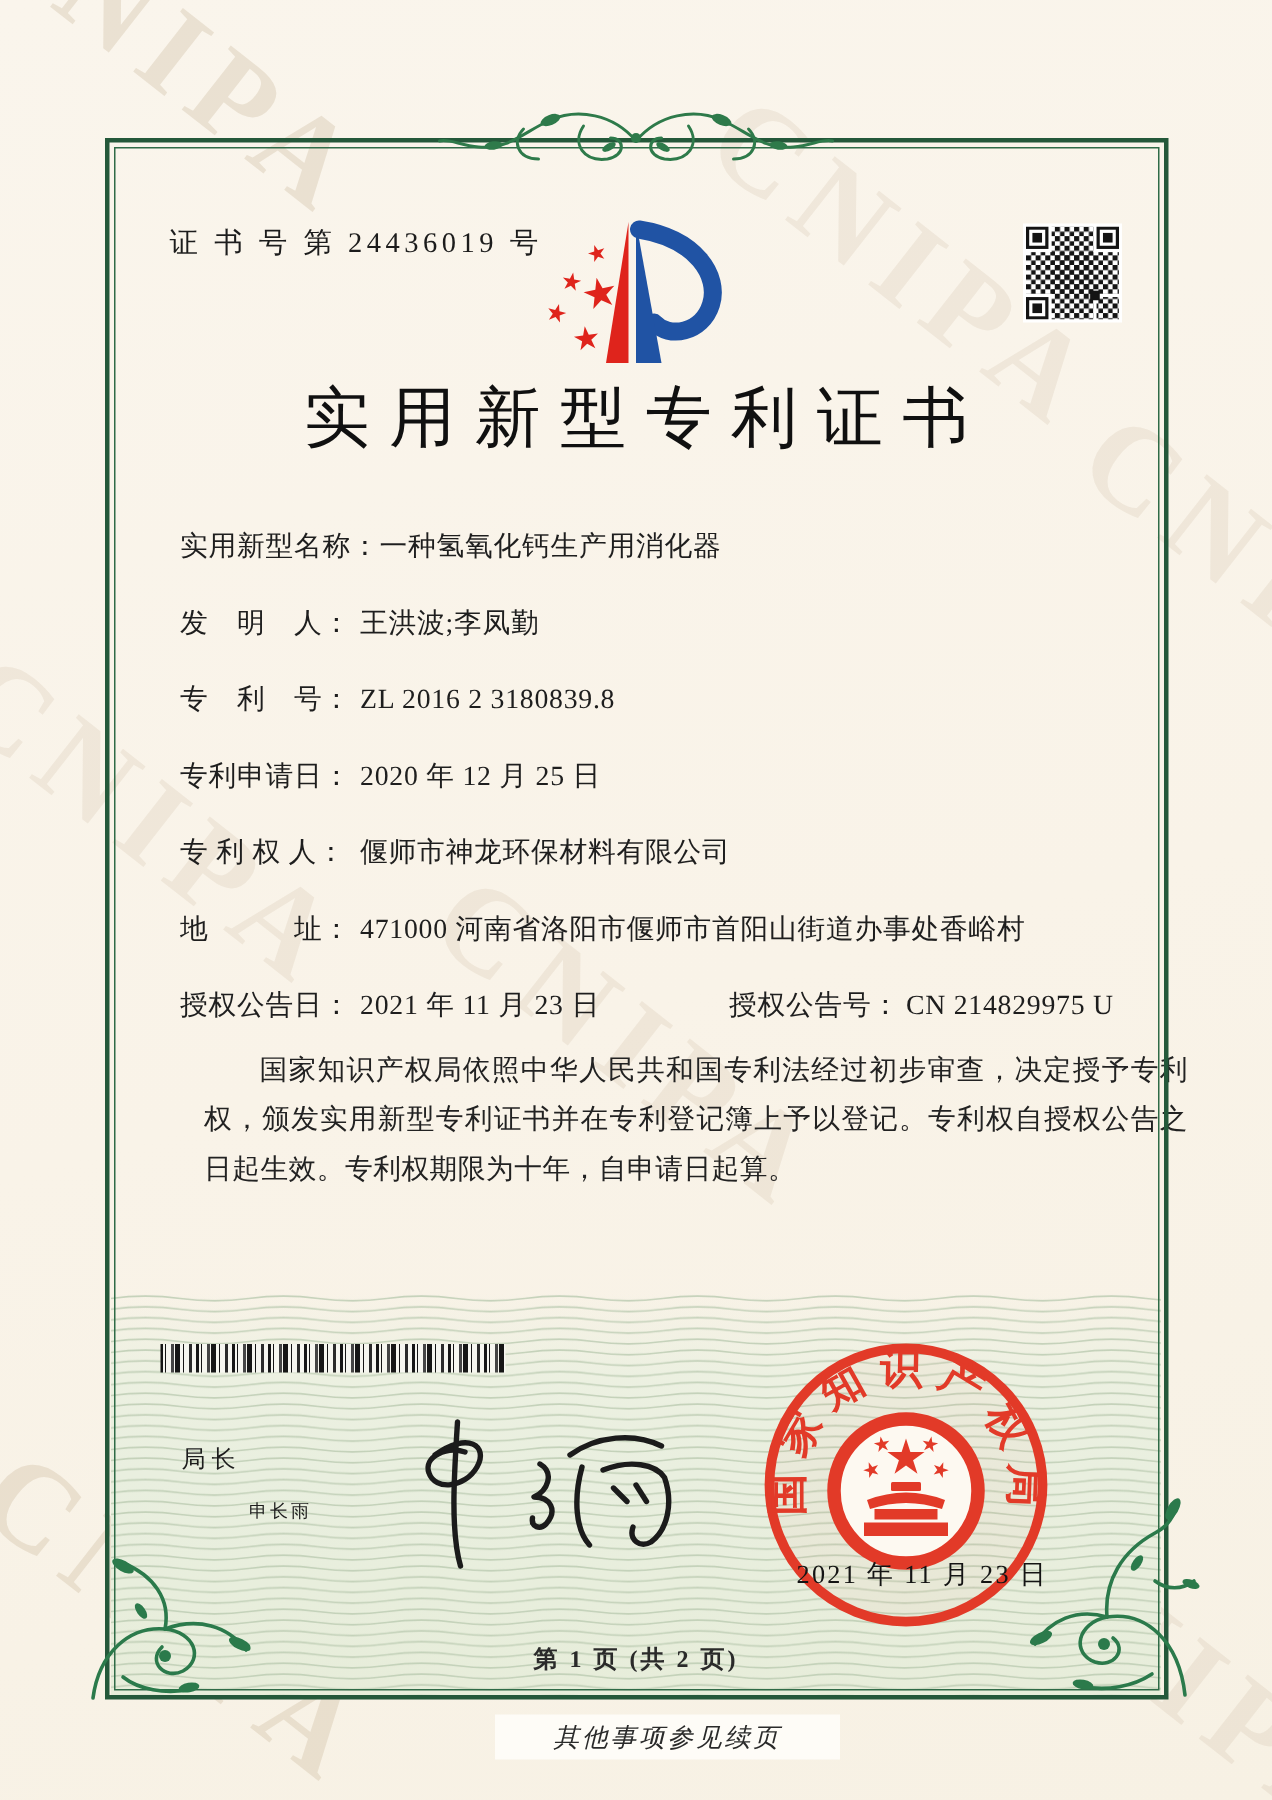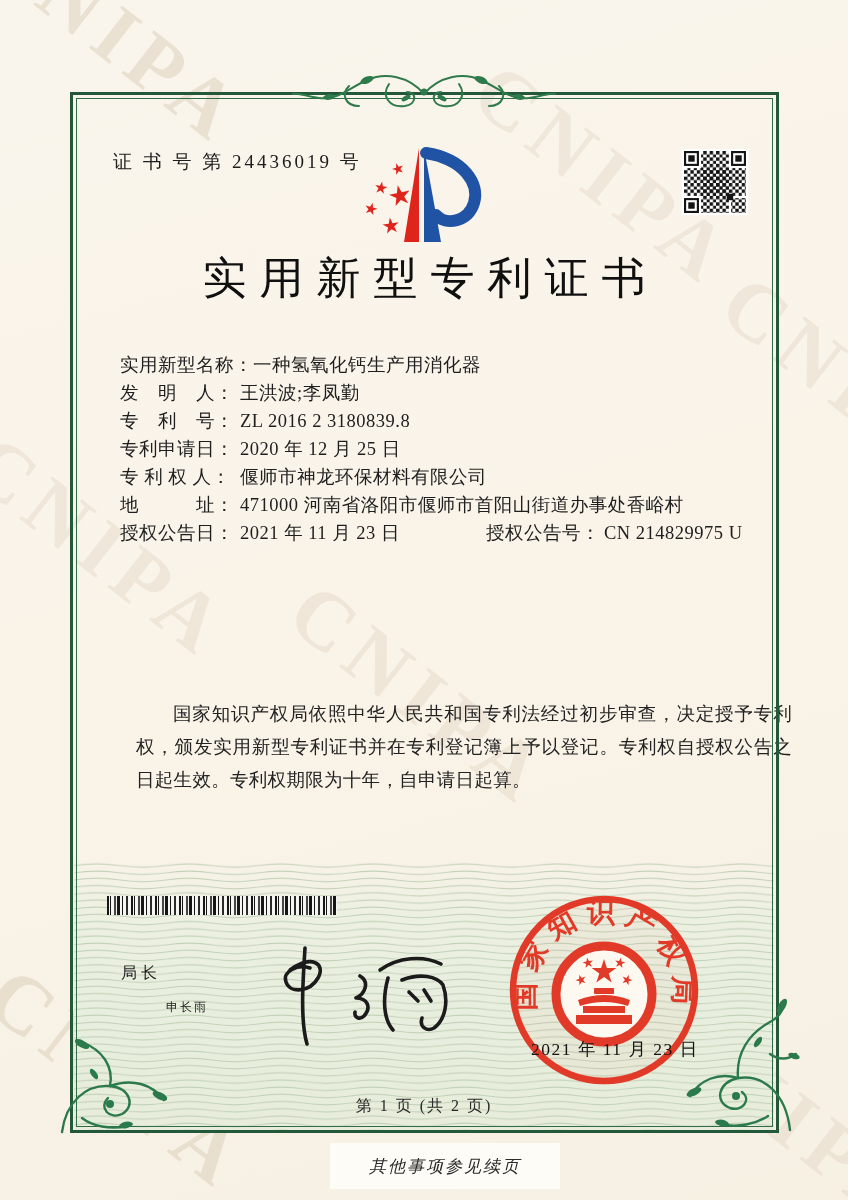--- a/index.html
+++ b/index.html
@@ -40,21 +40,21 @@
   .qr{ position:absolute; left:682px; top:149px; width:66px; height:66px; z-index:3;
        background:#fff; padding:2px; }
   .doc-title{
     position:absolute; left:0; top:249px; width:100%; text-align:center; z-index:3;
     font-size:44px; font-weight:400; letter-spacing:13px; color:#101010;
     text-indent:13px;
   }
   
   .fields{
     position:absolute; left:120px; top:351px; width:640px; z-index:3;
-    display:flex; flex-direction:column; 
+    display:flex; flex-direction:column; gap:23px;
     font-size:18.5px; line-height:28px; color:#1e1e1e;
   }
   .field-row{ position:relative; white-space:nowrap; }
   .f-label{ display:inline-block; min-width:120px; letter-spacing:.5px; }
   .f-value{ letter-spacing:.5px; }
   .grant-no-pair{ position:absolute; left:330px; top:0; }
   
   .body-text{
     position:absolute; left:100px; top:698px; width:656px; z-index:3;
     font-size:18.5px; line-height:33px; color:#222;
@@ -75,24 +75,24 @@
   .signature{ position:absolute; left:252px; top:940px; z-index:4; }
   
   .seal{ position:absolute; left:506px; top:892px; z-index:4; }
   .seal-date{
     position:absolute; left:531px; top:1037px; z-index:5;
     font-size:17.5px; color:#141414; letter-spacing:1.5px; white-space:nowrap;
   }
   
   .page-num{
     position:absolute; left:0; top:1096px; width:848px; text-align:center; z-index:4;
-    font-size:16px; letter-spacing:2px; color:#2a2a2a;
+    font-size:16px; letter-spacing:2px; color:#2a2a2a;font-weight:bold;
   }
   .note-box{
-    position:absolute; left:330px; top:1143px; width:230px; height:46px; z-index:3;
+    position:absolute; left:330px; top:1143px; width:230px; height:30px; z-index:3;
     background:#fefcf7; display:flex; align-items:center; justify-content:center;
   }
   .note-text{ font-size:17px; font-style:italic; letter-spacing:2px; color:#2a2a2a; }
   
   .ornament-top{ position:absolute; left:289px; top:64px; z-index:7; }
   .corner-bl{ position:absolute; left:52px; top:1032px; z-index:7; }
   .corner-br{ position:absolute; left:686px; top:998px; z-index:7; }
 </style>
 </head>
 <body>

